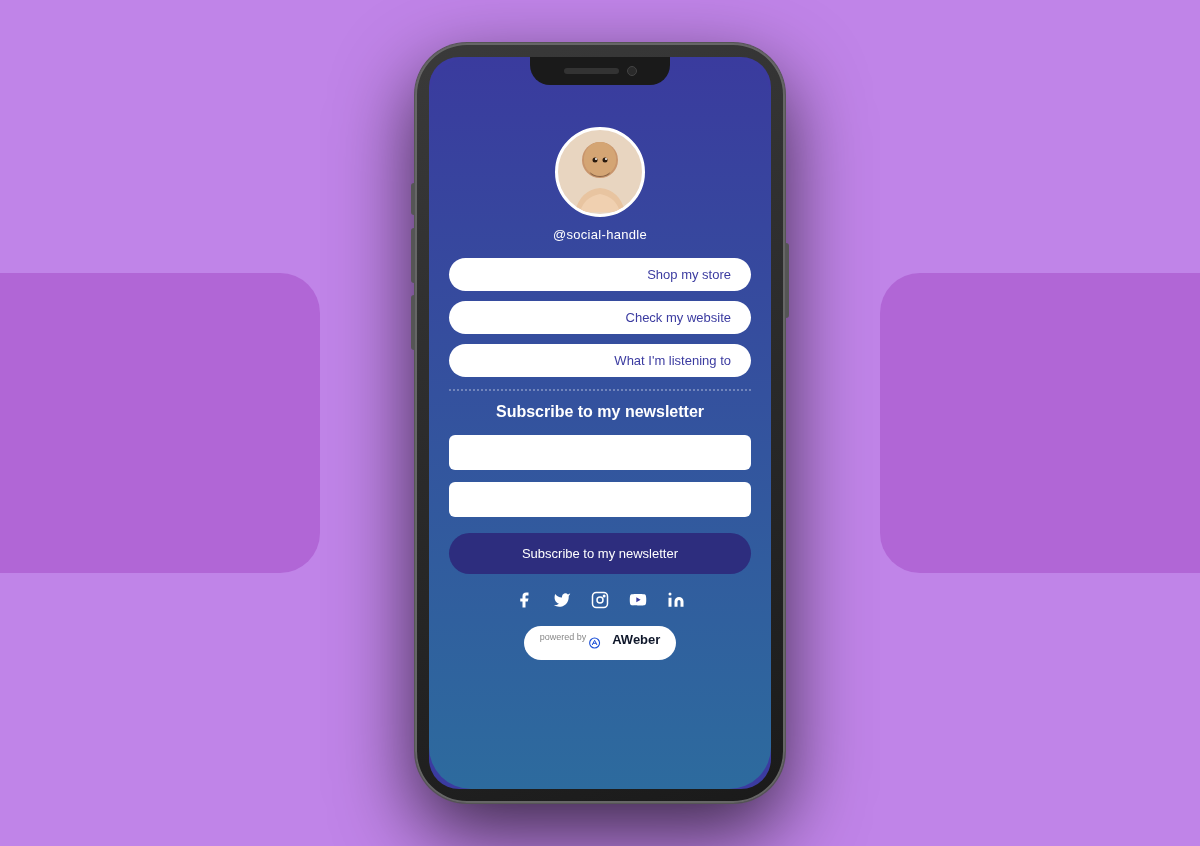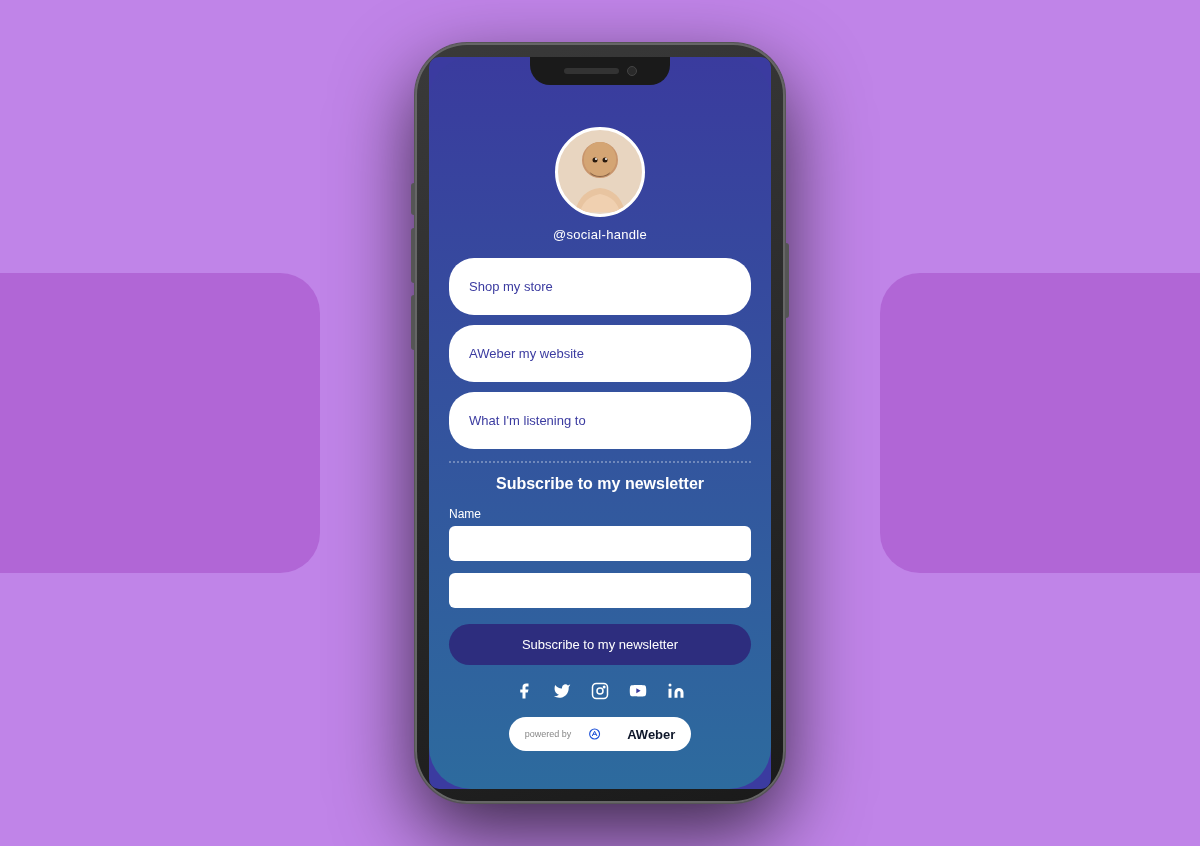--- a/index.html
+++ b/index.html
@@ -55,21 +55,21 @@
         0 0 0 1px #555,
         0 30px 80px rgba(0,0,0,0.7),
         inset 0 0 0 2px #666;
       padding: 14px;
     }
 
     .phone-inner {
       width: 100%;
       height: 100%;
       background: #3b3ba0;
-      border-radius: 10px;
+      border-radius: 30px;
       overflow: hidden;
       position: relative;
     }
 
     
     .phone-notch {
       position: absolute;
       top: 0;
       left: 50%;
       transform: translateX(-50%);
@@ -189,22 +189,22 @@
       display: flex;
       flex-direction: column;
       gap: 10px;
       margin-bottom: 8px;
     }
 
     .link-btn {
       background: white;
       border: none;
       border-radius: 25px;
-      padding: 21px 20px;
-      text-align: left;
+      padding: 9px 20px;
+      text-align: right;
       cursor: pointer;
       color: #3b3ba0;
       font-size: 13px;
       font-weight: 500;
       width: 100%;
       display: block;
     }
 
     
     .dotted-divider {
@@ -283,22 +283,21 @@
       display: flex;
       justify-content: center;
       margin-bottom: 10px;
     }
 
     .aweber-pill {
       background: white;
       border-radius: 20px;
       padding: 6px 16px;
       display: flex;
-      align-items: center;
-      gap: 17px;
+      gap: 2px;
       font-size: 10px;
       color: #555;
     }
 
     .aweber-icon {
       width: 22px;
       height: 22px;
     }
   </style>
 </head>
@@ -347,30 +346,29 @@
               <path d="M15 80 Q20 58 40 56 Q60 58 65 80" fill="#e8c4a0"></path>
 
               <path d="M20 80 Q24 65 40 62 Q56 65 60 80" fill="#f0d0b0"></path>
             </svg>
           </div>
           <span class="handle-text">@social-handle</span>
         </div>
 
         <div class="links-section">
           <button class="link-btn">Shop my store</button>
-          <button class="link-btn">AWeber my website</button>
+          <button class="link-btn">Check my website</button>
           <button class="link-btn">What I'm listening to</button>
         </div>
 
         <hr class="dotted-divider">
 
         <div class="newsletter-section">
           <h3 class="newsletter-title">Subscribe to my newsletter</h3>
 
-          <label class="form-label">Name</label>
           <input class="form-input" type="text" style="">
 
           <input class="form-input" type="email" style="">
 
           <button class="subscribe-btn">Subscribe to my newsletter</button>
         </div>
 
         <div class="social-icons">
 
           <div class="social-icon">

